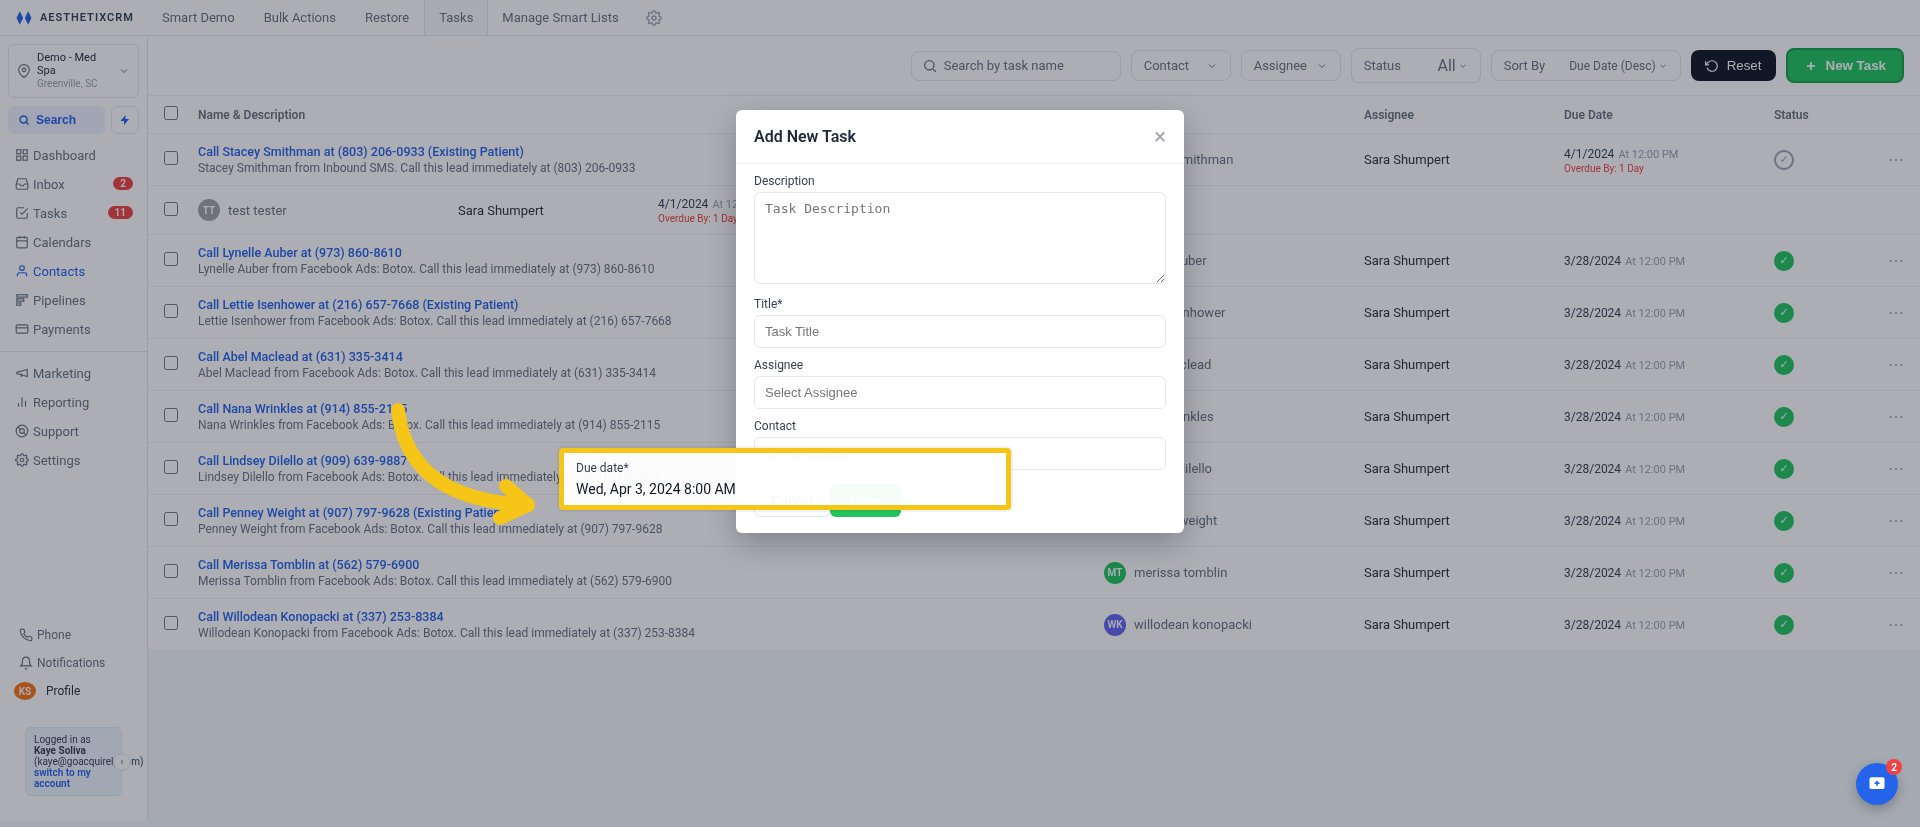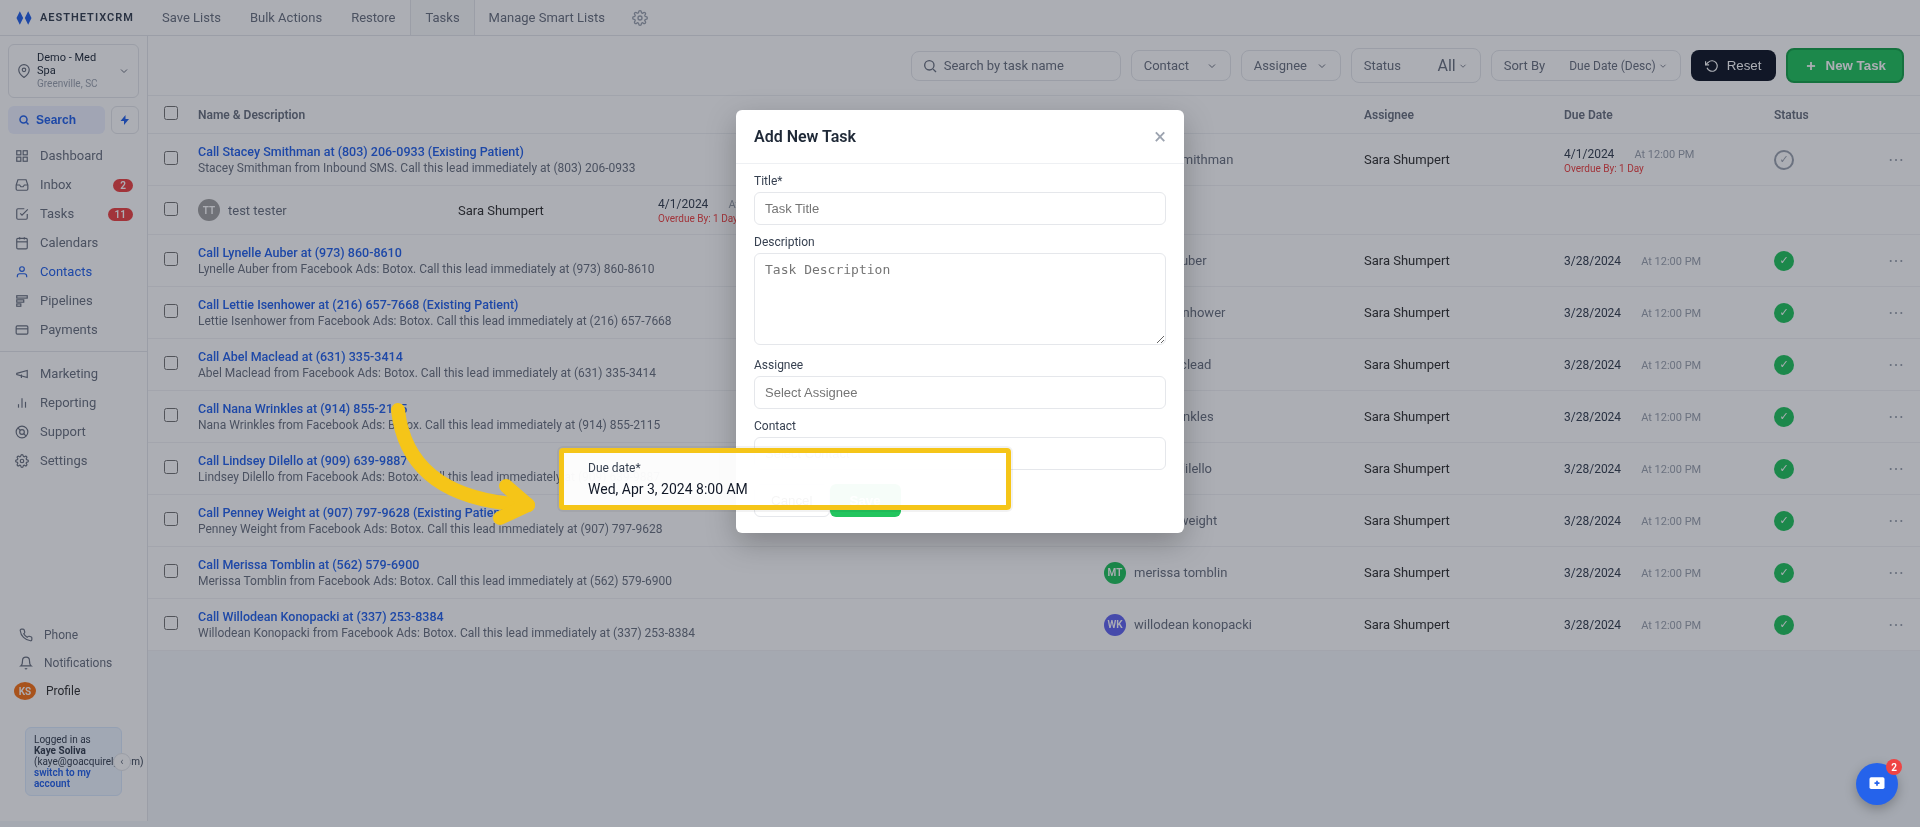--- a/index.html
+++ b/index.html
@@ -20,21 +20,21 @@
 
 .sidebar { width: 148px; background: #fff; border-right: 1px solid #e5e7eb; display: flex; flex-direction: column; position: relative; }
 .loc-selector { margin: 8px; padding: 6px 8px; border: 1px solid #e5e7eb; border-radius: 6px; display: flex; align-items: center; gap: 6px; cursor: pointer; }
 .loc-selector .loc-text { flex: 1; font-size: 11px; line-height: 1.2; }
 .loc-text .main { color: #1f2937; display: block; }
 .loc-text .sub { color: #9ca3af; font-size: 10px; }
 .search-row { display: flex; gap: 6px; margin: 0 8px 8px; align-items: center; }
 .search-btn { flex: 1; background: #eef2ff; border: none; color: #2563eb; padding: 7px 10px; border-radius: 6px; text-align: left; font-weight: 600; font-size: 12px; display: flex; align-items: center; gap: 6px; cursor: pointer; }
 .bolt { background: #fff; border: 1px solid #e5e7eb; border-radius: 6px; width: 28px; height: 28px; display: flex; align-items: center; justify-content: center; color: #2563eb; cursor: pointer; }
 .side-items { display: flex; flex-direction: column; gap: 2px; padding: 0 4px; }
-.side-item { display: flex; align-items: flex-end; gap: 10px; padding: 6px 10px; border-radius: 6px; color: #6b7280; cursor: pointer; position: relative; }
+.side-item { display: flex; align-items: flex-start; gap: 3px; padding: 6px 10px; border-radius: 6px; color: #6b7280; cursor: pointer; position: relative; }
 .side-item.active { color: #2563eb; }
 .side-item .icon { width: 16px; display: flex; justify-content: center; }
 .side-item .badge { margin-left: auto; background: #ef4444; color: #fff; border-radius: 10px; font-size: 10px; padding: 1px 7px; font-weight: 600; }
 .side-divider { height: 1px; background: #e5e7eb; margin: 8px 0; }
 .side-bottom { margin-top: auto; padding: 4px; font-size: 12px; }
 .profile-row { display: flex; align-items: center; gap: 10px; padding: 6px 10px; }
 .avatar { width: 22px; height: 18px; border-radius: 50%; background: #f97316; color: #fff; font-size: 10px; font-weight: 600; display: flex; align-items: center; justify-content: center; }
 .login-note { background: #eff6ff; border: 1px solid #dbeafe; border-radius: 6px; padding: 6px 8px; font-size: 10px; color: #374151; margin: 21px; position: relative; }
 .login-note a { color: #2563eb; text-decoration: none; font-weight: 600; }
 .collapse-knob { position: absolute; right: -10px; top: 50%; transform: translateY(-50%); width: 18px; height: 18px; border-radius: 50%; background: #fff; border: 1px solid #e5e7eb; display: flex; align-items: center; justify-content: center; color: #6b7280; font-size: 11px; }
@@ -56,21 +56,21 @@
 .col-due { width: 210px; }
 .col-status { width: 130px; display: flex; align-items: center; justify-content: space-between; }
 
 .rows { overflow: auto; background: #fff; }
 .row { display: flex; align-items: center; padding: 10px 16px; border-bottom: 1px solid #f1f2f4; }
 .row .title { color: #2563eb; font-weight: 500; font-size: 12.5px; }
 .row .desc { color: #6b7280; font-size: 12px; margin-top: 2px; }
 .contact-cell { display: flex; align-items: center; gap: 8px; color: #6b7280; }
 .contact-avatar { width: 22px; height: 22px; border-radius: 50%; display: flex; align-items: center; justify-content: center; color: #fff; font-size: 10px; font-weight: 600; }
 .due-cell .date { color: #374151; font-size: 12px; }
-.due-cell .time { color: #9ca3af; font-size: 11px; margin-left: 20px; }
+.due-cell .time { color: #9ca3af; font-size: 11px; margin-left: 4px; }
 .due-cell .overdue { color: #ef4444; font-size: 10px; margin-top: 2px; }
 .status-cell { display: flex; align-items: center; justify-content: space-between; gap: 10px; }
 .status-circle { width: 20px; height: 20px; border-radius: 50%; display: flex; align-items: center; justify-content: center; font-size: 11px; }
 .status-open { border: 2px solid #9ca3af; color: #9ca3af; }
 .status-done { background: #22c55e; color: #fff; border: none; }
 .kebab { color: #9ca3af; cursor: pointer; font-size: 16px; }
 input[type=checkbox] { width: 14px; height: 14px; }
 
 
 .overlay { position: fixed; inset: 0; background: rgba(17,24,39,0.35); }
@@ -80,41 +80,41 @@
 .close-x { color: #9ca3af; font-size: 22px; cursor: pointer; }
 .modal-body { padding: 10px 18px 14px; display: flex; flex-direction: column; gap: 10px; }
 .field label { font-size: 12px; color: #374151; display: block; margin-bottom: 4px; }
 .field input, .field textarea { width: 100%; border: 1px solid #e5e7eb; border-radius: 6px; padding: 8px 10px; font-size: 13px; }
 .field textarea { height: 92px; resize: vertical; }
 .modal-actions { display: flex; padding: 0 18px 16px; }
 .btn-cancel { border: 1px solid #e5e7eb; background: #fff; padding: 8px 16px; border-radius: 6px; cursor: pointer; }
 .btn-save { border: none; background: #22c55e; color: #fff; padding: 8px 20px; border-radius: 6px; cursor: pointer; font-weight: 600; }
 
 
-.highlight-box { position: fixed; border: 5px solid #f5c518; background: rgba(255,255,255,0.96); border-radius: 4px; padding: 8px 24px; box-shadow: 0 0 0 2px rgba(0,0,0,0.05); }
+.highlight-box { position: fixed; border: 5px solid #f5c518; background: rgba(255,255,255,0.96); border-radius: 4px; padding: 8px 12px; box-shadow: 0 0 0 2px rgba(0,0,0,0.05); }
 .highlight-box .hl-label { font-size: 12px; color: #374151; margin-bottom: 6px; }
 .highlight-box .hl-value { font-size: 14px; color: #111827; }
 .arrow { position: fixed; pointer-events: none; }
 
 
 .fab { position: fixed; right: 22px; bottom: 22px; width: 42px; height: 42px; border-radius: 50%; background: #2563eb; color: #fff; display: flex; align-items: center; justify-content: center; font-size: 20px; box-shadow: 0 4px 12px rgba(0,0,0,0.25); }
 .fab .fab-badge { position: absolute; top: -4px; right: -4px; background: #ef4444; color: #fff; border-radius: 50%; width: 16px; height: 16px; font-size: 10px; display: flex; align-items: center; justify-content: center; font-weight: 600; }
 </style>
 </head>
 <body>
 
 <div class="topbar">
   <div class="logo">
     <svg width="20" height="20" viewBox="0 0 24 24">
         <path fill="#2563eb" d="M3 12l4-8 4 8-4 8zM13 12l4-8 4 8-4 8z"></path>
       </svg>
     <span>AESTHETIXCRM</span>
   </div>
   <div class="toptabs" id="toptabs">
-      <div class="toptab">Save Lists</div>
+      <div class="toptab">Smart Demo</div>
       <div class="toptab">Bulk Actions</div>
       <div class="toptab">Restore</div>
       <div class="toptab active">Tasks</div>
       <div class="toptab">Manage Smart Lists</div>
     </div>
   <div class="toptab toptab-gear">
     <svg width="16" height="16" viewBox="0 0 24 24" fill="none" stroke="currentColor" stroke-width="2">
         <circle cx="12" cy="12" r="3"></circle>
         <path d="M19.4 15a1.7 1.7 0 0 0 .34 1.87l.06.06a2 2 0 1 1-2.83 2.83l-.06-.06a1.7 1.7 0 0 0-1.87-.34 1.7 1.7 0 0 0-1 1.56V21a2 2 0 1 1-4 0v-.09a1.7 1.7 0 0 0-1-1.56 1.7 1.7 0 0 0-1.87.34l-.06.06a2 2 0 1 1-2.83-2.83l.06-.06a1.7 1.7 0 0 0 .34-1.87 1.7 1.7 0 0 0-1.56-1H3a2 2 0 1 1 0-4h.09a1.7 1.7 0 0 0 1.56-1 1.7 1.7 0 0 0-.34-1.87l-.06-.06a2 2 0 1 1 2.83-2.83l.06.06a1.7 1.7 0 0 0 1.87.34H9a1.7 1.7 0 0 0 1-1.56V3a2 2 0 1 1 4 0v.09a1.7 1.7 0 0 0 1 1.56 1.7 1.7 0 0 0 1.87-.34l.06-.06a2 2 0 1 1 2.83 2.83l-.06.06a1.7 1.7 0 0 0-.34 1.87V9a1.7 1.7 0 0 0 1.56 1H21a2 2 0 1 1 0 4h-.09a1.7 1.7 0 0 0-1.56 1z"></path>
       </svg>
@@ -558,26 +558,26 @@
 </div>
 
 <div class="overlay"></div>
 <div class="modal">
   <div class="modal-head">
     <h3>Add New Task</h3>
     <span class="close-x">×</span>
   </div>
   <div class="modal-body">
     <div class="field">
+      <label>Description</label>
+      <textarea placeholder="Task Description" style=""></textarea>
+    </div>
+    <div class="field">
       <label>Title*</label>
       <input type="text" placeholder="Task Title" style="">
-    </div>
-    <div class="field">
-      <label>Description</label>
-      <textarea placeholder="Task Description" style=""></textarea>
     </div>
     <div class="field">
       <label>Assignee</label>
       <input type="text" placeholder="Select Assignee" style="">
     </div>
     <div class="field">
       <label>Contact</label>
       <input type="text" placeholder="Select Contact" style="">
     </div>
   </div>

